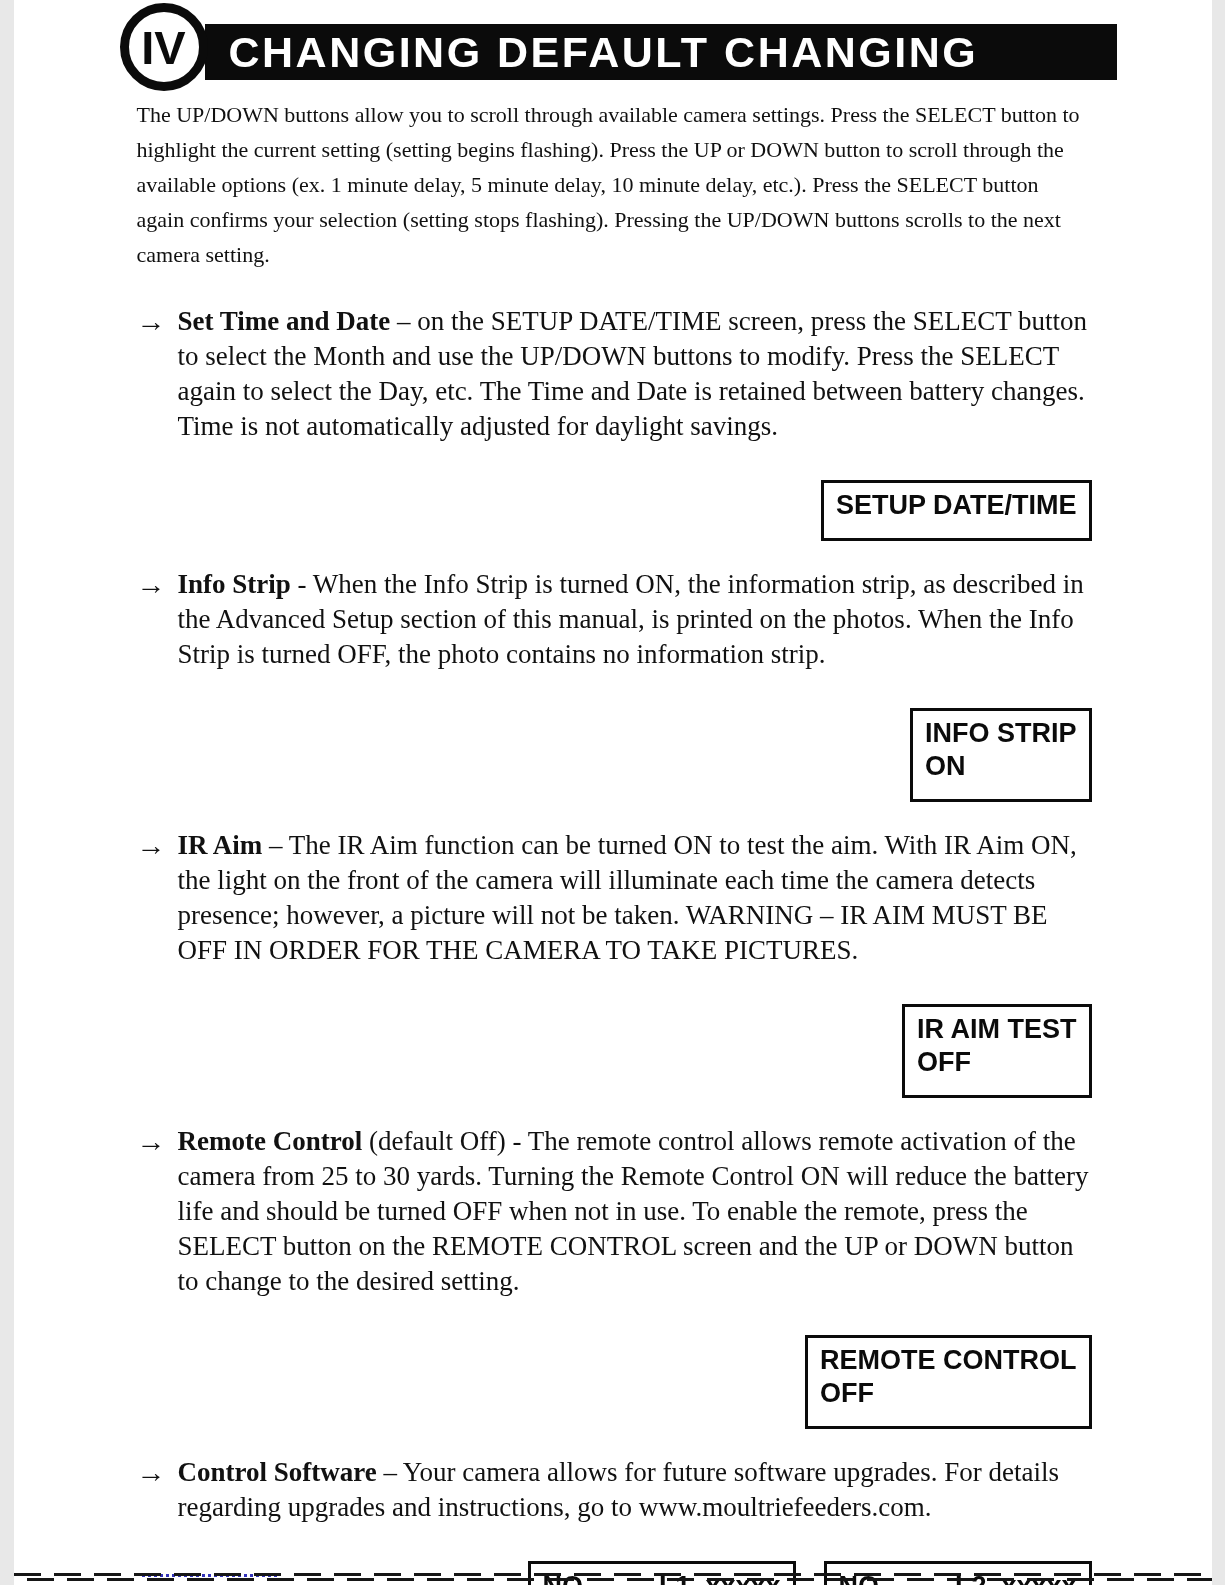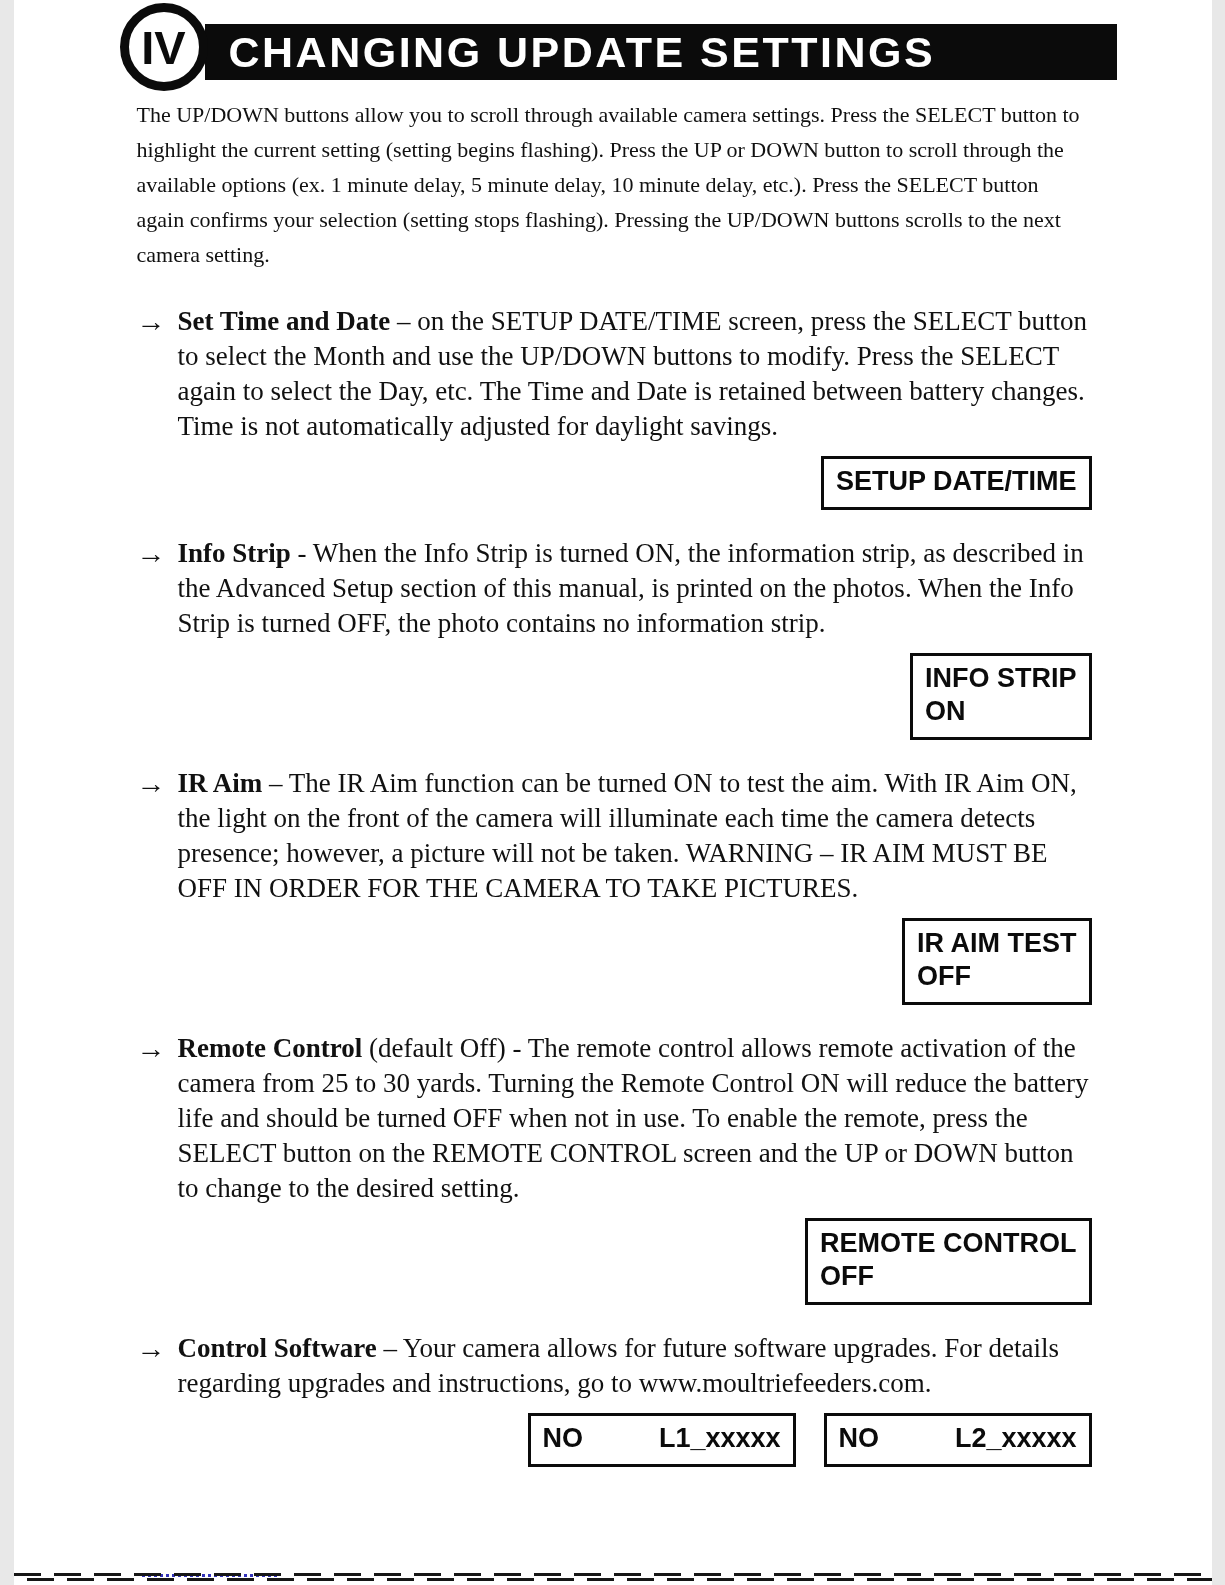--- a/index.html
+++ b/index.html
@@ -50,25 +50,26 @@
   .item-text { flex:1; font-size:27px; line-height:35px; }
   .item-title { font-weight:bold;margin-top:40px; }
   
   .screen-row {
     display:flex; justify-content:flex-end; gap:28px;
     margin:12px 0 26px 0;
   }
   .screen {
     border:3px solid #0b0b0b;
     background:#ffffff;
-    padding:6px 12px 9px 12px;
+    padding:6px 12px 16px 12px;
     font-family:"Liberation Sans", sans-serif;
     font-weight:bold; font-size:27px; line-height:33px;
     white-space:nowrap;
     color:#0b0b0b;
+    margin-top:24px;
   }
   .screen.fixed { width:268px; }
   .screen-line2-split { display:flex; justify-content:space-between;gap:20px; }
   
   .bottom-strip { position:absolute; left:0; right:0; bottom:1px; height:11px; }
   .dash-row {
     height:3px; margin-bottom:2px;
     background:repeating-linear-gradient(90deg, #161616 0 27px, transparent 27px 40px);
   }
   .dash-row.offset {
@@ -82,21 +83,21 @@
 </head>
 <body>
 
 <div class="page">
 
   <div class="header">
     <div class="header-circle">
       <span>IV</span>
     </div>
     <div class="header-bar">
-      <span>CHANGING UPDATE SETTINGS</span>
+      <span>CHANGING DEFAULT CHANGING</span>
     </div>
   </div>
 
   <div class="content">
 
     <p class="intro">The UP/DOWN buttons allow you to scroll through available camera settings. Press the SELECT button to highlight the current setting (setting begins flashing). Press the UP or DOWN button to scroll through the available options (ex. 1 minute delay, 5 minute delay, 10 minute delay, etc.).  Press the SELECT button again confirms your selection (setting stops flashing). Pressing the UP/DOWN buttons scrolls to the next camera setting.</p>
 
     <div class="item">
       <span class="item-marker">→</span>
       <p class="item-text"><span class="item-title">Set Time and Date</span><span> – </span><span>on the SETUP  DATE/TIME screen, press the SELECT button to select the Month and use the UP/DOWN buttons to modify. Press the SELECT again to select the Day, etc. The Time and Date is retained between battery changes. Time is not automatically adjusted for daylight savings.</span></p>

